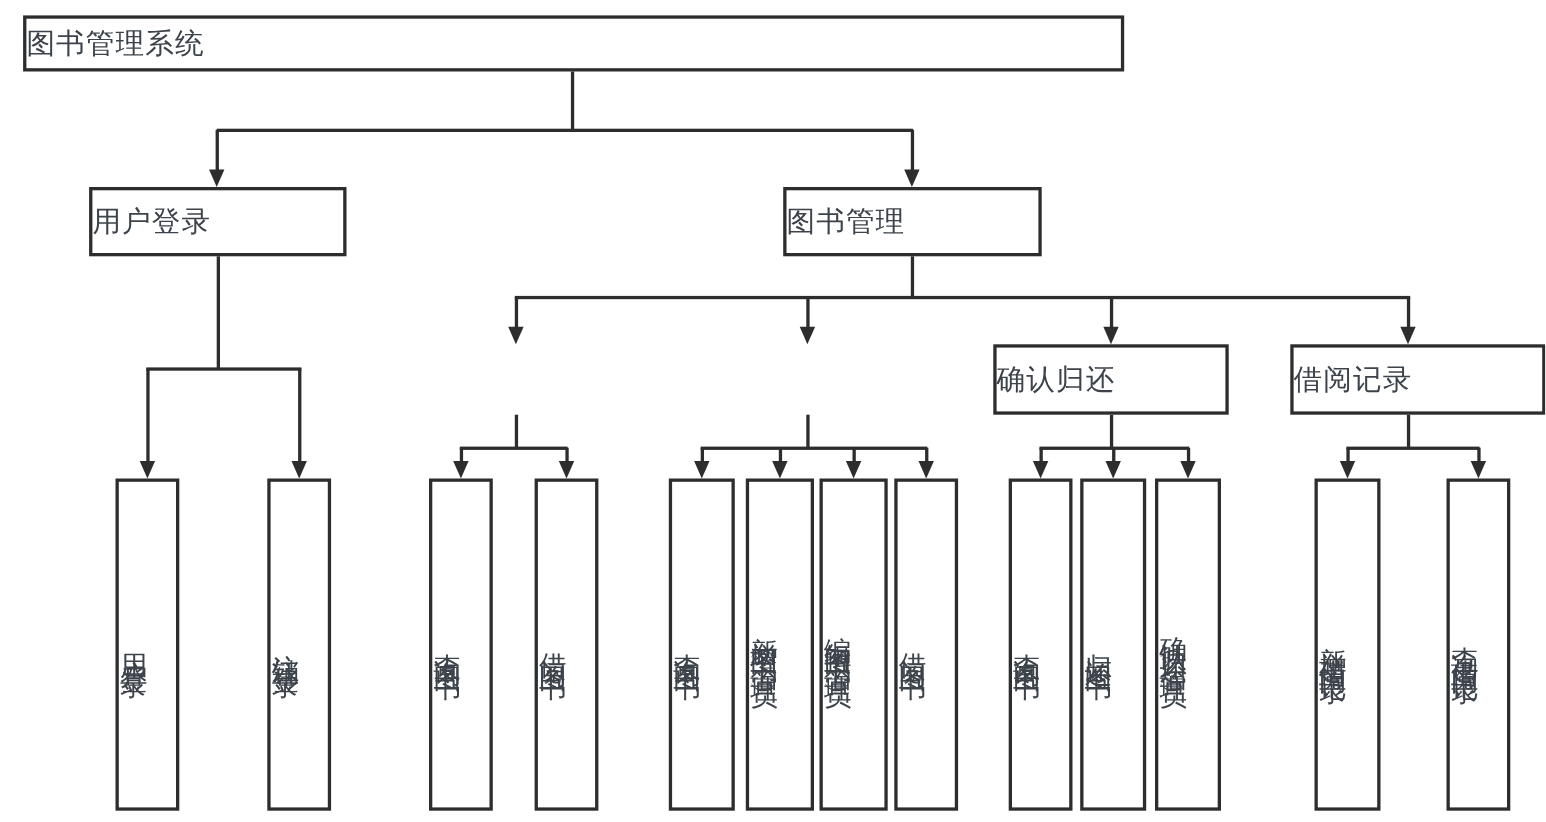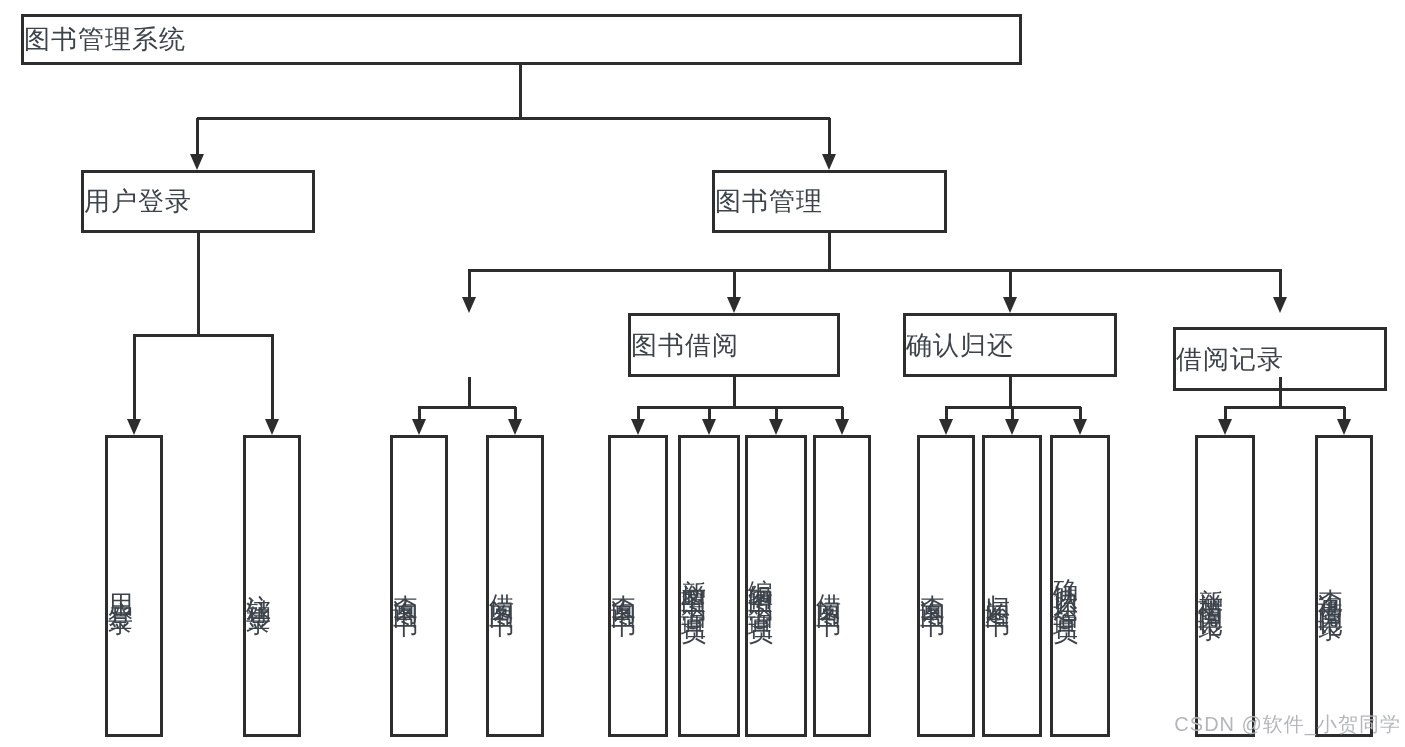--- a/index.html
+++ b/index.html
@@ -60,27 +60,24 @@
   <div class="h" style="left:468px;top:269px;width:814px"></div>
   <div class="v" style="left:468px;top:270px;height:29px"></div>
   <div class="a" style="left:462px;top:297px"></div>
   <div class="v" style="left:733px;top:270px;height:29px"></div>
   <div class="a" style="left:727px;top:297px"></div>
   <div class="v" style="left:1009px;top:270px;height:29px"></div>
   <div class="a" style="left:1003px;top:297px"></div>
   <div class="v" style="left:1279px;top:270px;height:29px"></div>
   <div class="a" style="left:1273px;top:297px"></div>
 
-  <div class="box" style="left:628px;top:313px;width:212px;height:64px">
-    <span>图书借阅</span>
-  </div>
   <div class="box" style="left:903px;top:313px;width:214px;height:64px">
     <span>确认归还</span>
   </div>
-  <div class="box" style="left:1173px;top:327px;width:214px;height:64px">
+  <div class="box" style="left:1173px;top:313px;width:232px;height:64px">
     <span>借阅记录</span>
   </div>
 
   <div class="v" style="left:468px;top:377px;height:30px"></div>
   <div class="h" style="left:418px;top:406px;width:98px"></div>
   <div class="v" style="left:733px;top:377px;height:30px"></div>
   <div class="h" style="left:637px;top:406px;width:206px"></div>
   <div class="v" style="left:1009px;top:377px;height:30px"></div>
   <div class="h" style="left:945px;top:406px;width:136px"></div>
   <div class="v" style="left:1279px;top:377px;height:30px"></div>
@@ -146,15 +143,14 @@
     <span>确认归还（管理员）</span>
   </div>
 
   <div class="box tall" style="left:1195px;top:435px;width:60px;height:302px">
     <span>新增借阅记录</span>
   </div>
   <div class="box tall" style="left:1315px;top:435px;width:58px;height:302px">
     <span>查询借阅记录</span>
   </div>
 
-  <div class="wm">CSDN @软件_小贺同学</div>
 
 </div>
 
 </body></html>

